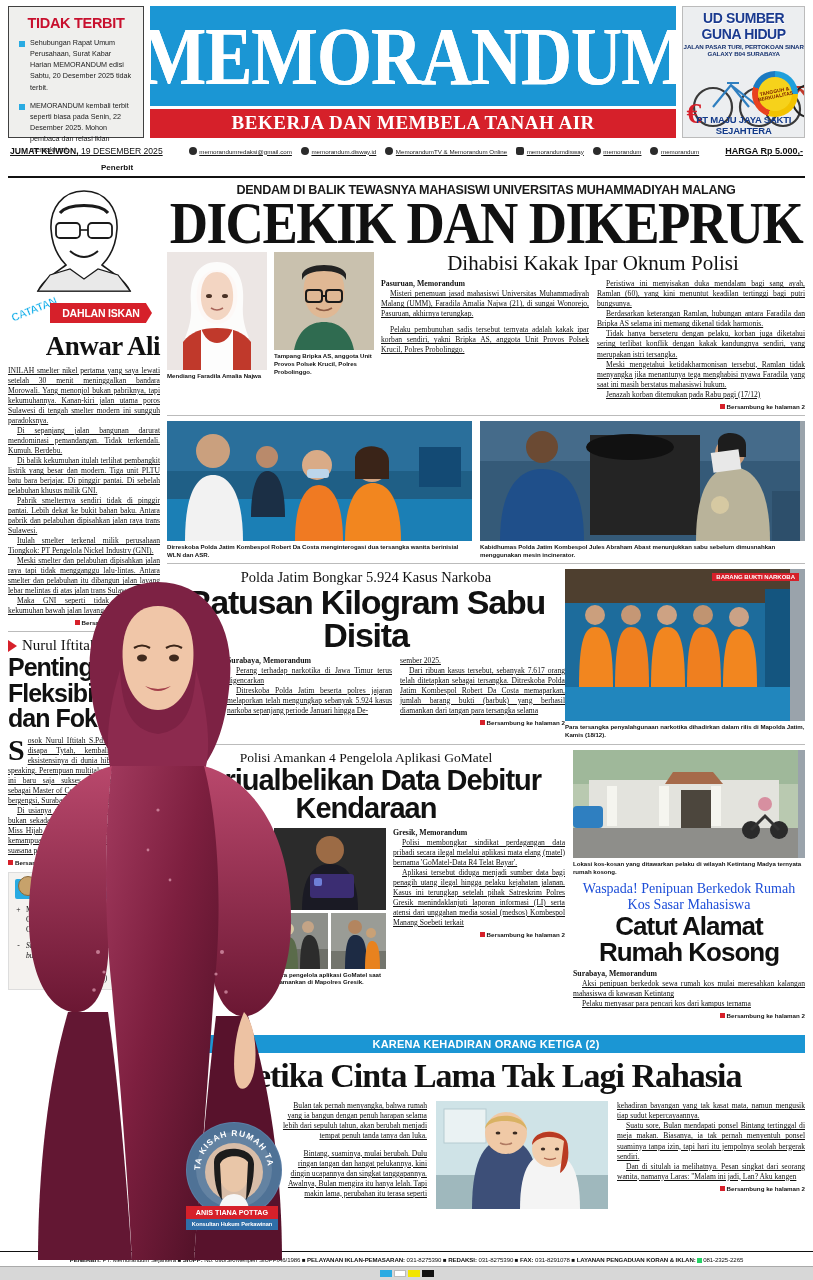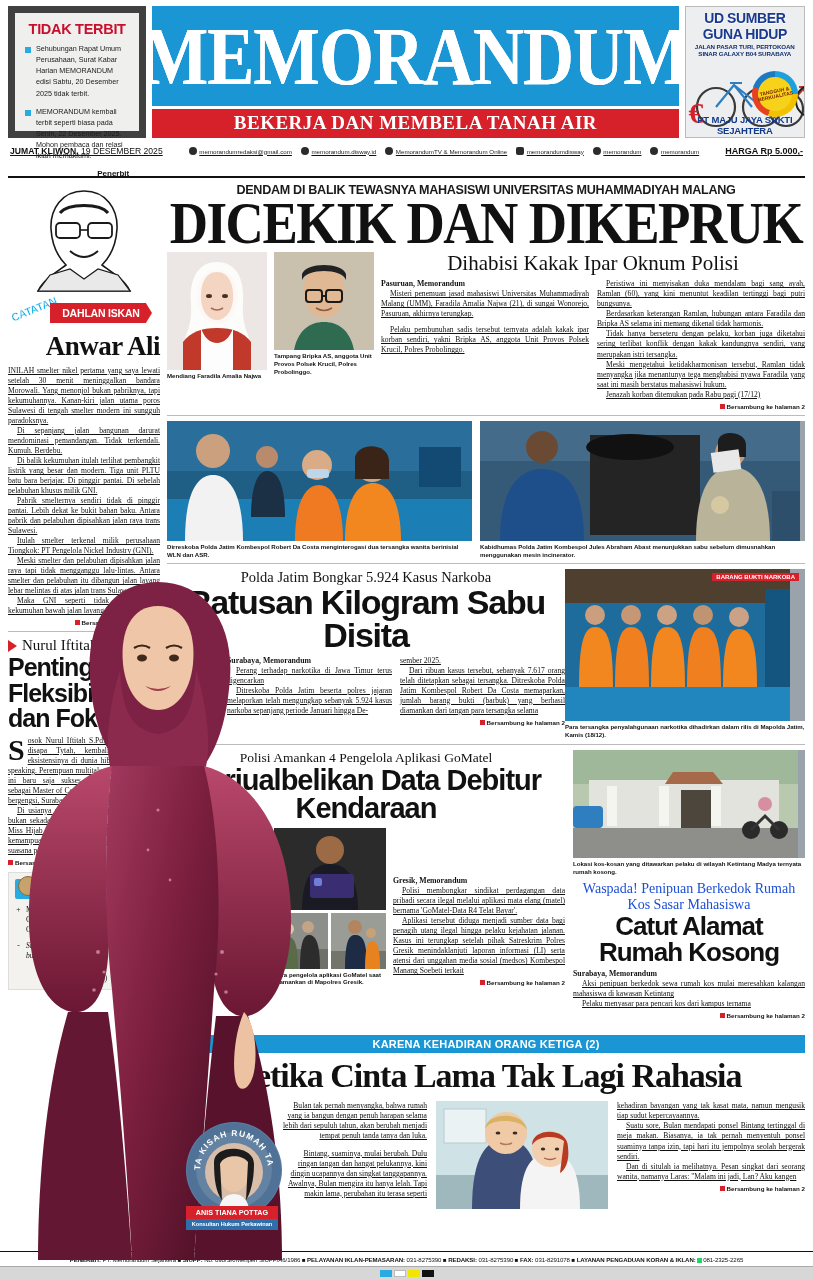--- a/index.html
+++ b/index.html
@@ -10,21 +10,21 @@
     font-family: "Liberation Serif", serif;
     color: #111;
     overflow: hidden;
     position: relative;
   }
   .page { width:813px; height:1280px; position:relative; background:#fff; padding:6px 8px 0 8px; }
 
   
   .masthead { display:flex; gap:6px; align-items:stretch; height:132px; }
   .notice-box {
-    width:196px; background:#efefed; border:7px solid #404040;
+    width:196px; background:#efefed; border:1px solid #404040;
     padding:8px 10px 6px 10px; position:relative;
   }
   .notice-title {
     color:#c8102e; font-family:"Liberation Sans", sans-serif; font-weight:bold;
     font-size:14.5px; text-align:center; letter-spacing:-0.3px; margin-bottom:6px;
   }
   .notice-item { display:flex; gap:5px; margin-bottom:7px; }
   .notice-bullet { width:6px; height:6px; background:#29abe2; flex:0 0 6px; margin-top:4px; }
   .notice-text { font-family:"Liberation Sans", sans-serif; font-size:7.2px; line-height:1.55; color:#1a1a1a; }
   .notice-signoff {
@@ -568,21 +568,21 @@
         </div>
       </div>
 
       <div class="hr-thin"></div>
 
       <div style="display:flex; gap:8px;">
 
         <div style="width:398px">
           <div class="gm-kicker">Polisi Amankan 4 Pengelola Aplikasi GoMatel</div>
           <div class="gm-head">Perjualbelikan Data Debitur Kendaraan</div>
-          <div style="display:flex; gap:7px; padding-left:22px;align-items:flex-end;">
+          <div style="display:flex; gap:7px; padding-left:22px;">
             <div style="width:78px">
               <div class="sidecap">Kanit Tipidter Polres Gresik Iptu Komang Andhika Haditya Prabu menunjukkan aplikasi GoMatel yang memperjualbelikan data debitur.</div>
             </div>
             <div style="width:112px">
               <div class="photo" style="height:82px">
                 <svg width="112" height="82" viewBox="0 0 112 82">
                   <rect width="112" height="82" fill="#2b2b2b"></rect>
                   <circle cx="56" cy="22" r="14" fill="#9c6b45"></circle>
                   <path d="M28 82 C28 48 40 36 56 36 C72 36 84 48 84 82Z" fill="#1a1a24"></path>
                   <rect x="36" y="46" width="44" height="24" rx="3" fill="#3b2d72"></rect>

